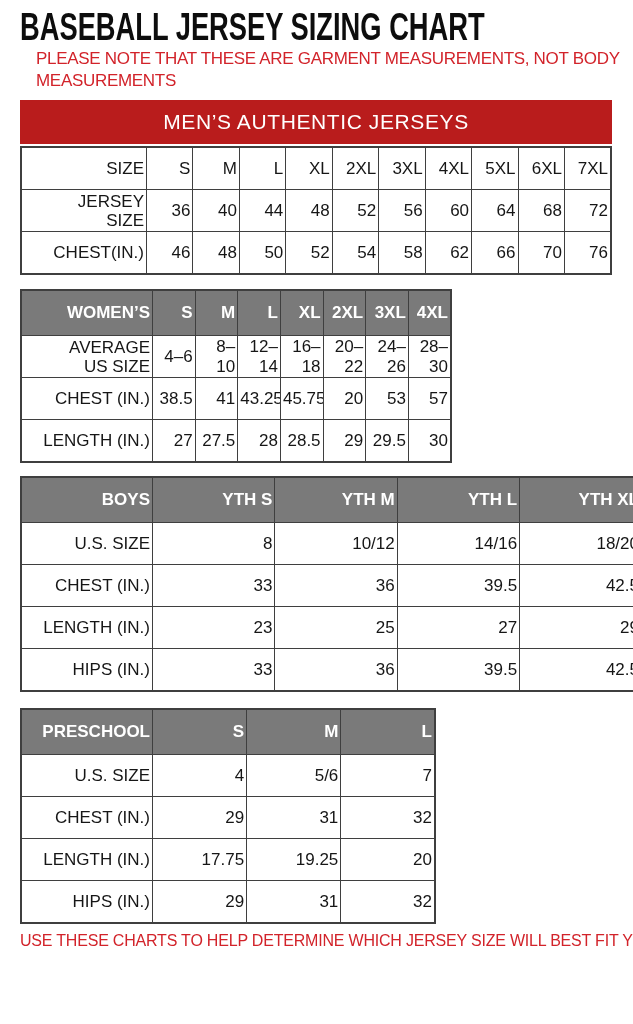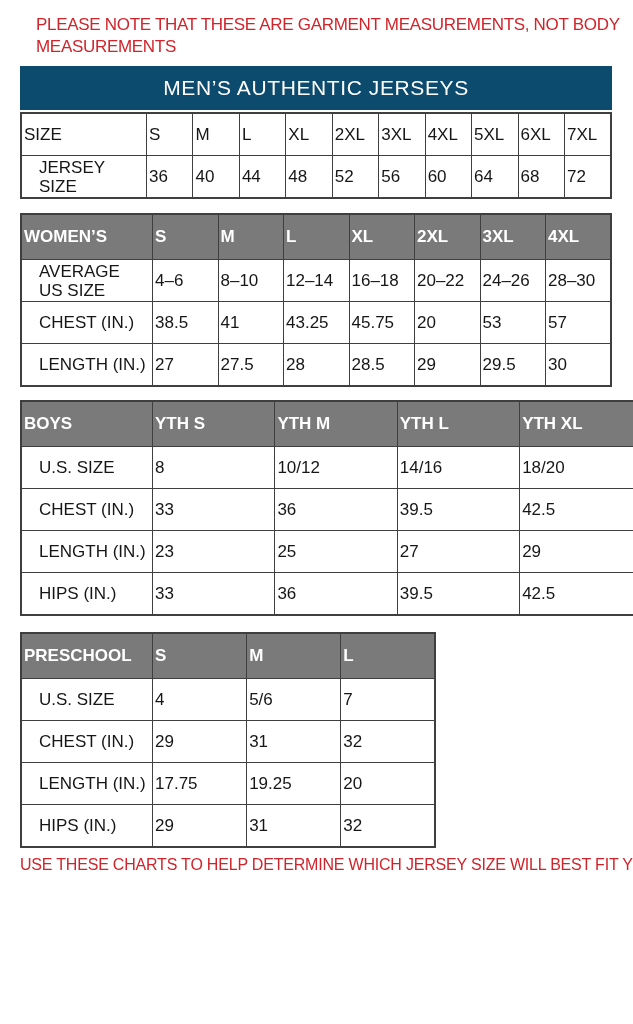--- a/index.html
+++ b/index.html
@@ -34,34 +34,34 @@
     line-height: 22px;
     letter-spacing: -0.3px;
     width: 600px;
     margin-top: 4px;
     font-weight: 400;
     margin-left: 16px;
   }
   .banner {
     width: 592px;
     height: 44px;
-    background: #0c4a6e;
+    background: #b91c1c;
     color: #ffffff;
     font-size: 21px;
     letter-spacing: 0.6px;
     display: flex;
     align-items: center;
     justify-content: center;
     margin-top: 8px;
     box-sizing: border-box;
   }
   .sizing-table {
     border-collapse: collapse;
     table-layout: fixed;
-    text-align: left;
+    text-align: right;
     font-size: 17px;
     border: 2px solid #3f3f3f;
     margin-top: 13px;
   }
   .sizing-table th, .sizing-table td {
     border: 1px solid #3f3f3f;
     height: 41px;
     padding: 0 2px;
     overflow: hidden;
   }
@@ -78,40 +78,43 @@
   }
   
   .tbl-mens { width: 592px; margin-top: 2px; }
   .tbl-mens th {
     background: #ffffff;
     color: #161616;
     font-weight: 400;
     height: 41px;
   }
   .tbl-mens th:first-child { width: 120px; }
-  .tbl-womens { width: 592px; margin-top: 14px; }
+  .tbl-womens { width: 432px; margin-top: 14px; }
   .tbl-womens th:first-child { width: 126px; }
   .tbl-boys { width: 623px; margin-top: 13px; }
   .tbl-boys th:first-child { width: 126px; }
   .tbl-preschool { width: 416px; margin-top: 16px; }
   .tbl-preschool th:first-child { width: 126px; }
   .footer-note {
     color: #d2232a;
     font-size: 16px;
     letter-spacing: -0.2px;
     margin-top: 8px;
     white-space: nowrap;
     font-weight: 400;
   }
 </style>
 </head>
 <body>
 
 <div class="page">
 
+  <div>
+    <span class="page-title">BASEBALL JERSEY SIZING CHART</span>
+  </div>
 
   <div class="note">PLEASE NOTE THAT THESE ARE GARMENT MEASUREMENTS, NOT BODY MEASUREMENTS</div>
 
   <div class="banner">MEN’S AUTHENTIC JERSEYS</div>
 
   <div>
       <table class="sizing-table tbl-mens">
         <thead>
           <tr>
             <th>SIZE</th>
@@ -134,20 +137,33 @@
             <td>40</td>
             <td>44</td>
             <td>48</td>
             <td>52</td>
             <td>56</td>
             <td>60</td>
             <td>64</td>
             <td>68</td>
             <td>72</td>
           </tr>
+          <tr>
+            <td class="row-label">CHEST(IN.)</td>
+            <td>46</td>
+            <td>48</td>
+            <td>50</td>
+            <td>52</td>
+            <td>54</td>
+            <td>58</td>
+            <td>62</td>
+            <td>66</td>
+            <td>70</td>
+            <td>76</td>
+          </tr>
         </tbody>
       </table>
     </div>
 
   <div>
       <table class="sizing-table tbl-womens">
         <thead>
           <tr>
             <th>WOMEN’S</th>
             <th>S</th>

